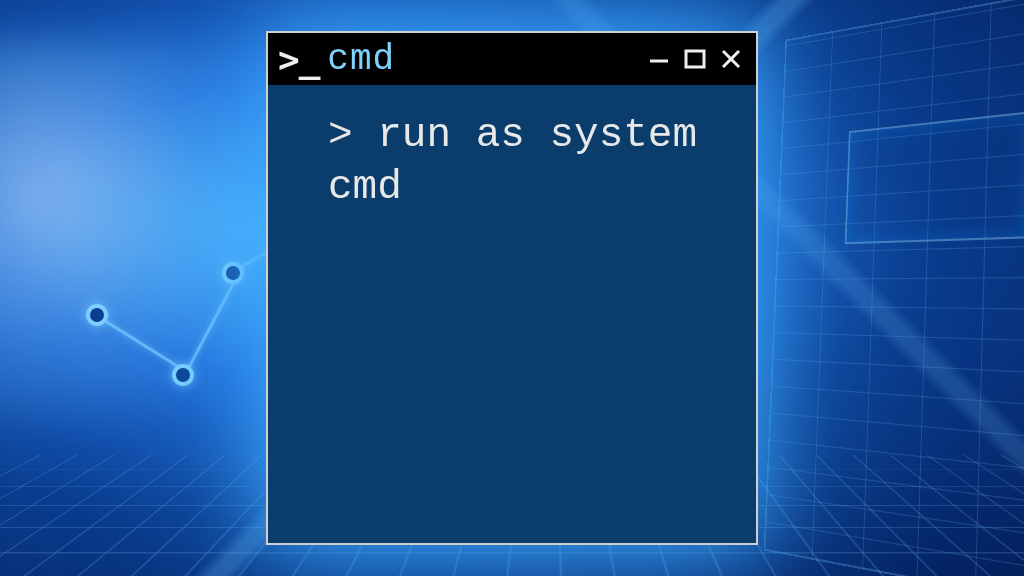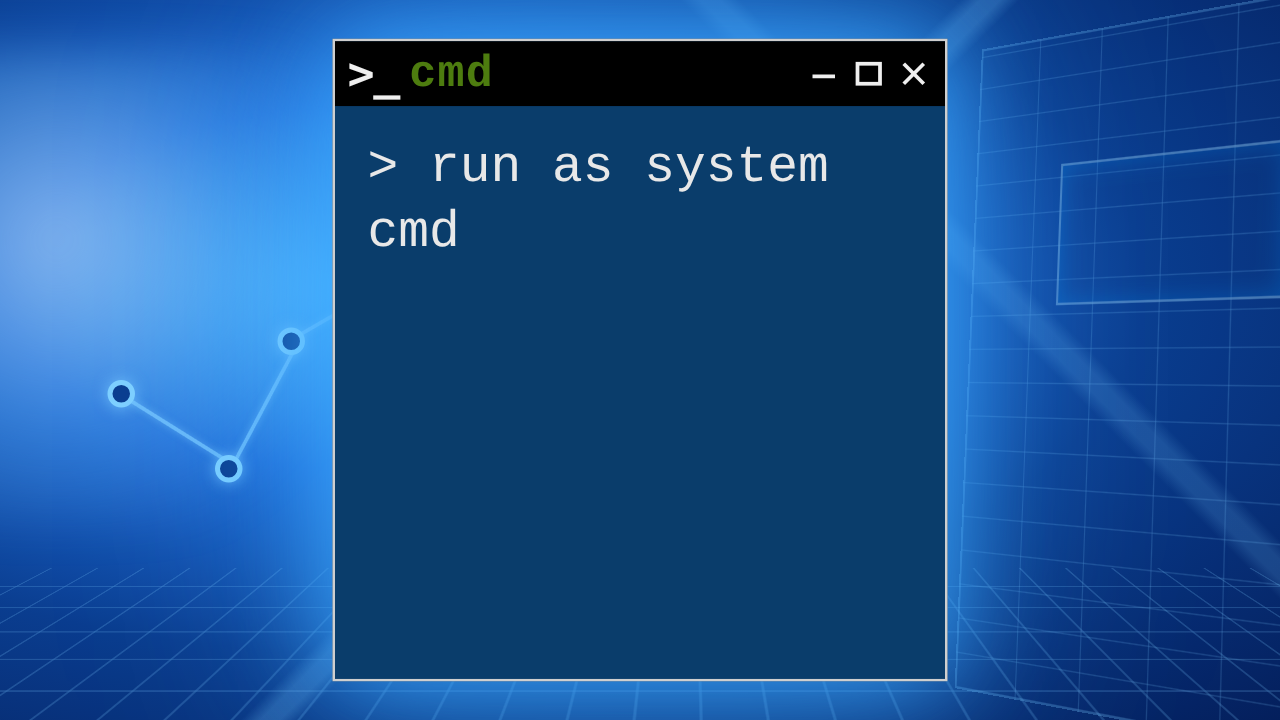--- a/index.html
+++ b/index.html
@@ -103,23 +103,23 @@
     }
     .prompt-icon {
       font-family: 'Consolas', monospace;
       font-size: 36px;
       font-weight: bold;
       letter-spacing: -1px;
       color: #efefef;
     }
     .title {
       font-size: 36px;
-      font-weight: bold;
+      font-weight: normal;
       letter-spacing: 1px;
-      color: #4d7c0f;
+      color: #7dd3fc;
       flex: 0 0 auto;
       margin-left: -8px;
     }
     .spacer { flex: 1; }
     .win-controls {
       display: flex;
       align-items: center;
       gap: 10px;
     }
     .ctrl {
@@ -146,20 +146,21 @@
     .cmd-prompt {
       display: inline;
     }
     .cmd-text {
       display: inline;
       word-wrap: break-word;
     }
     .line {
       white-space: normal;
       word-break: normal;
+      margin-left: 34px;
     }
   </style>
 </head>
 <body>
 
 <div class="bg-deco">
   <div class="cloud"></div>
   <div class="grid-floor"></div>
   <div class="circuit-panel">
       <div class="inner-box"></div>

